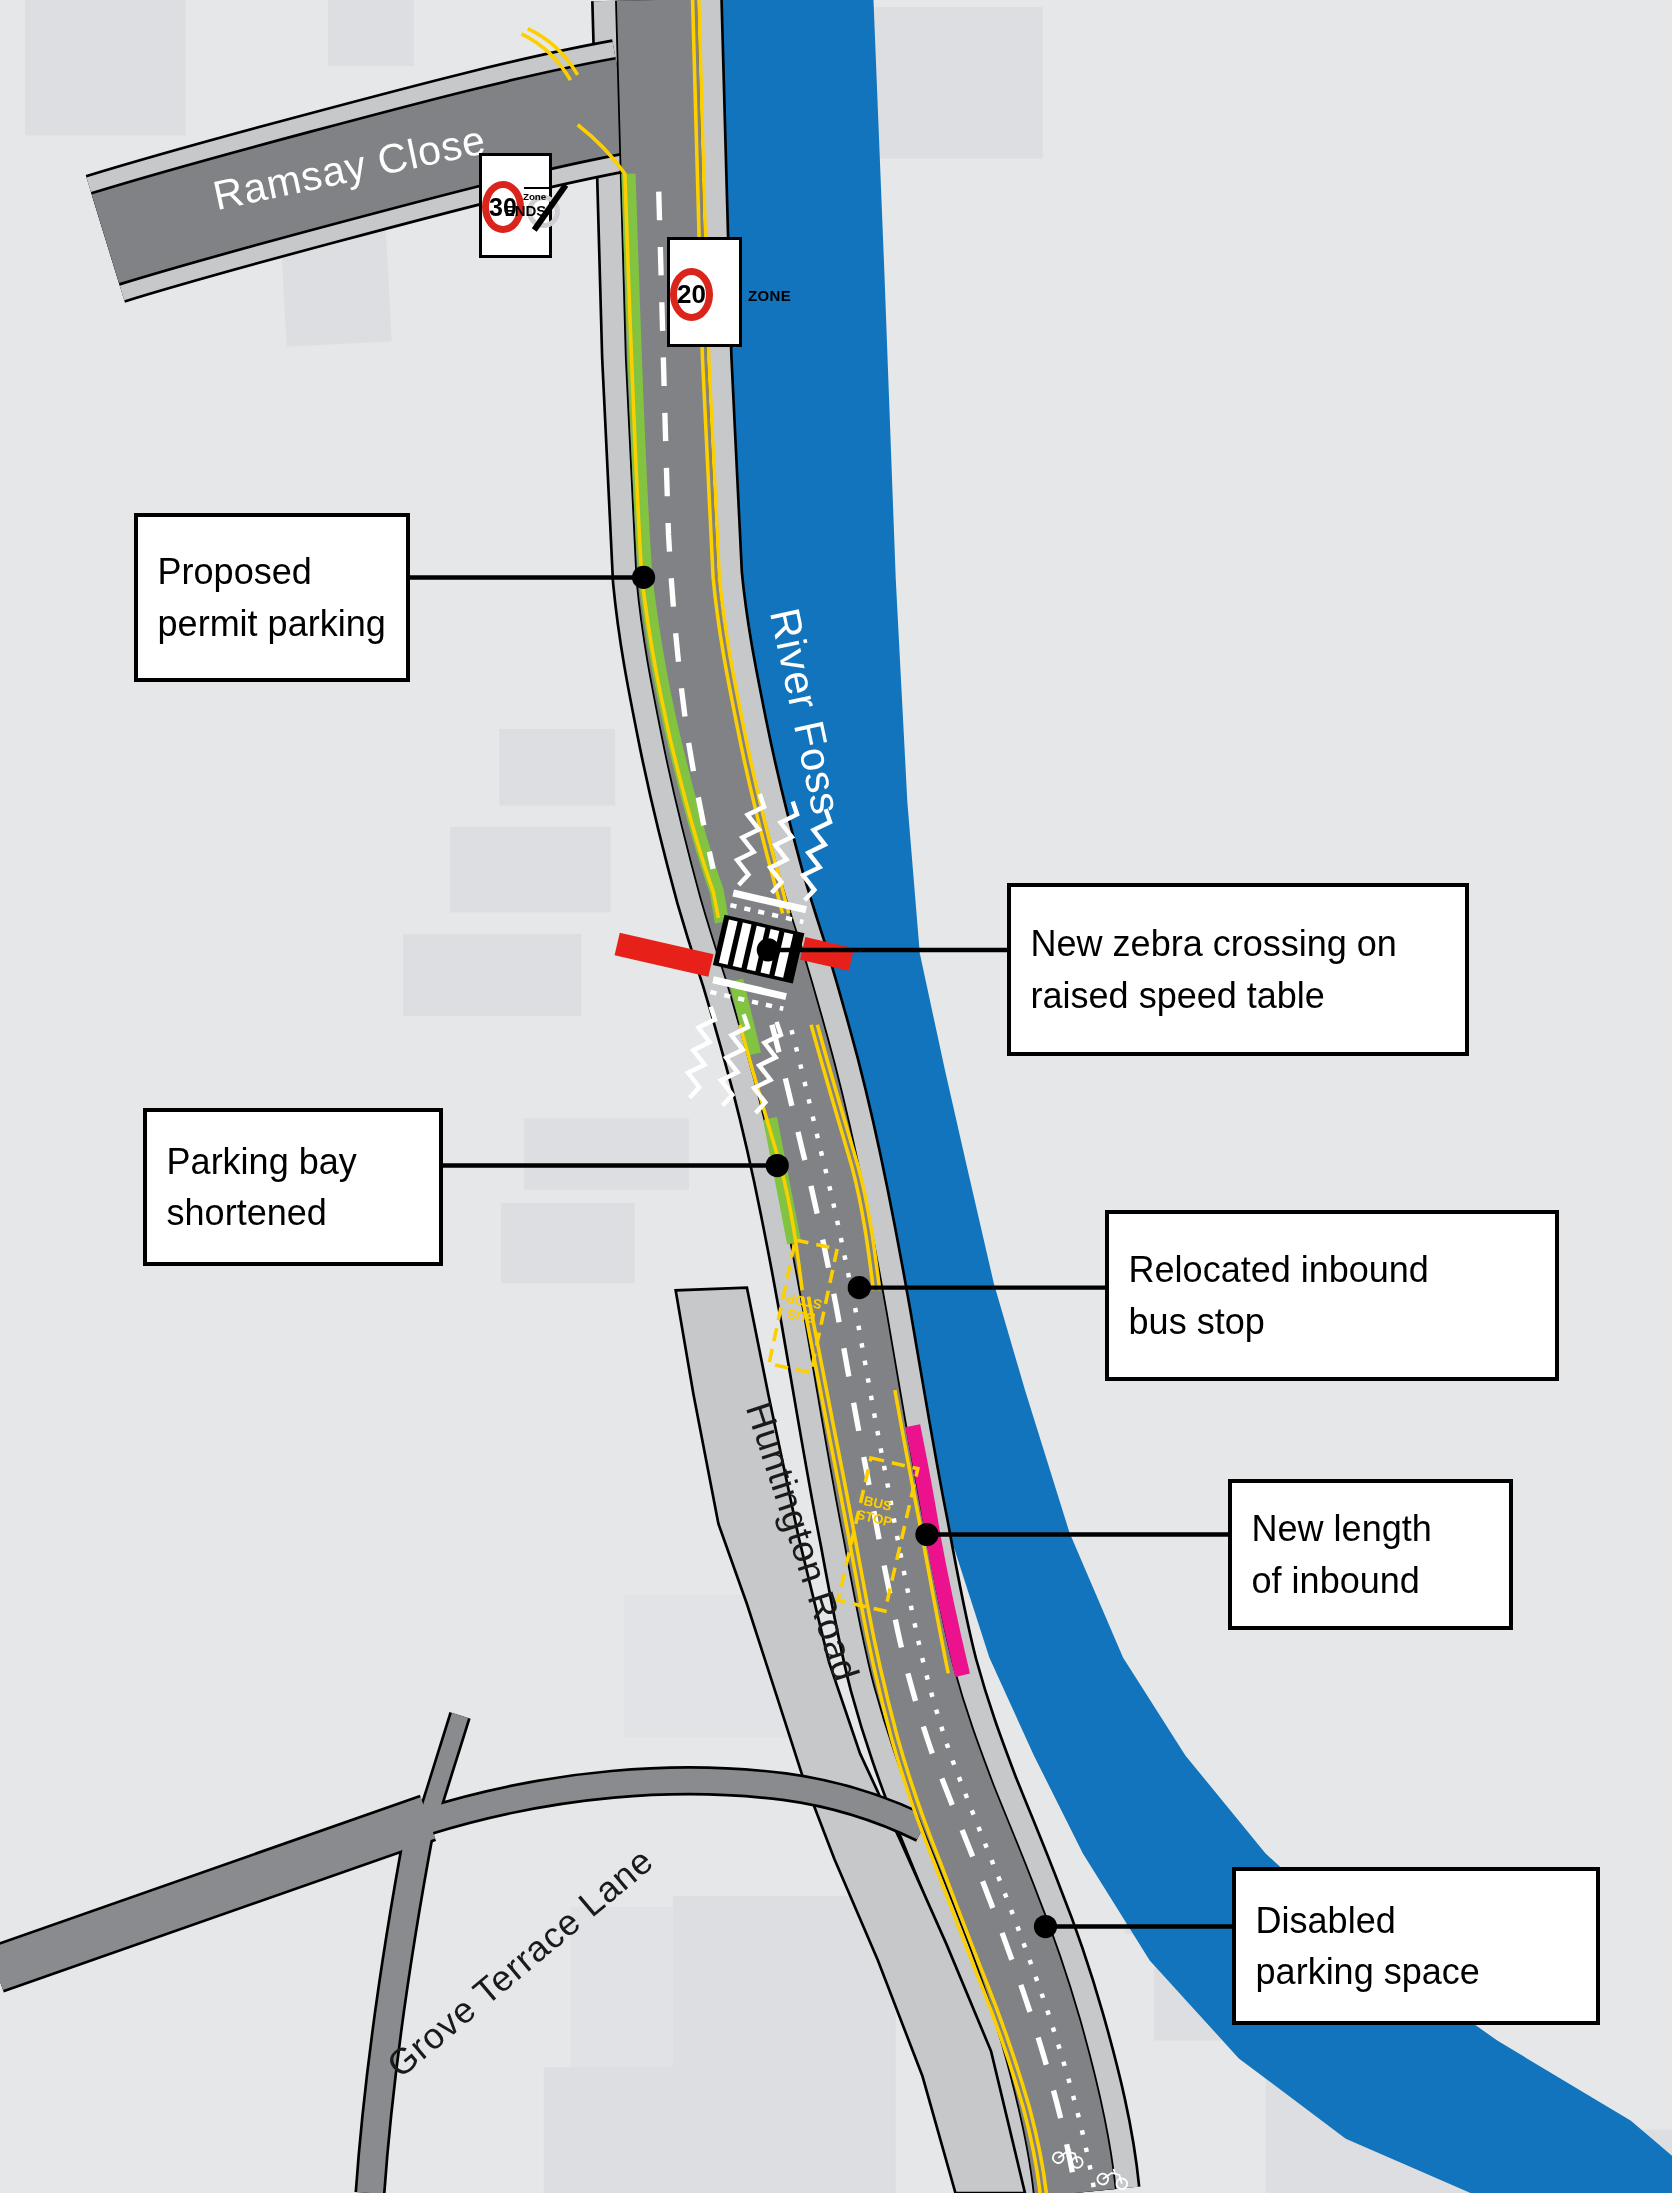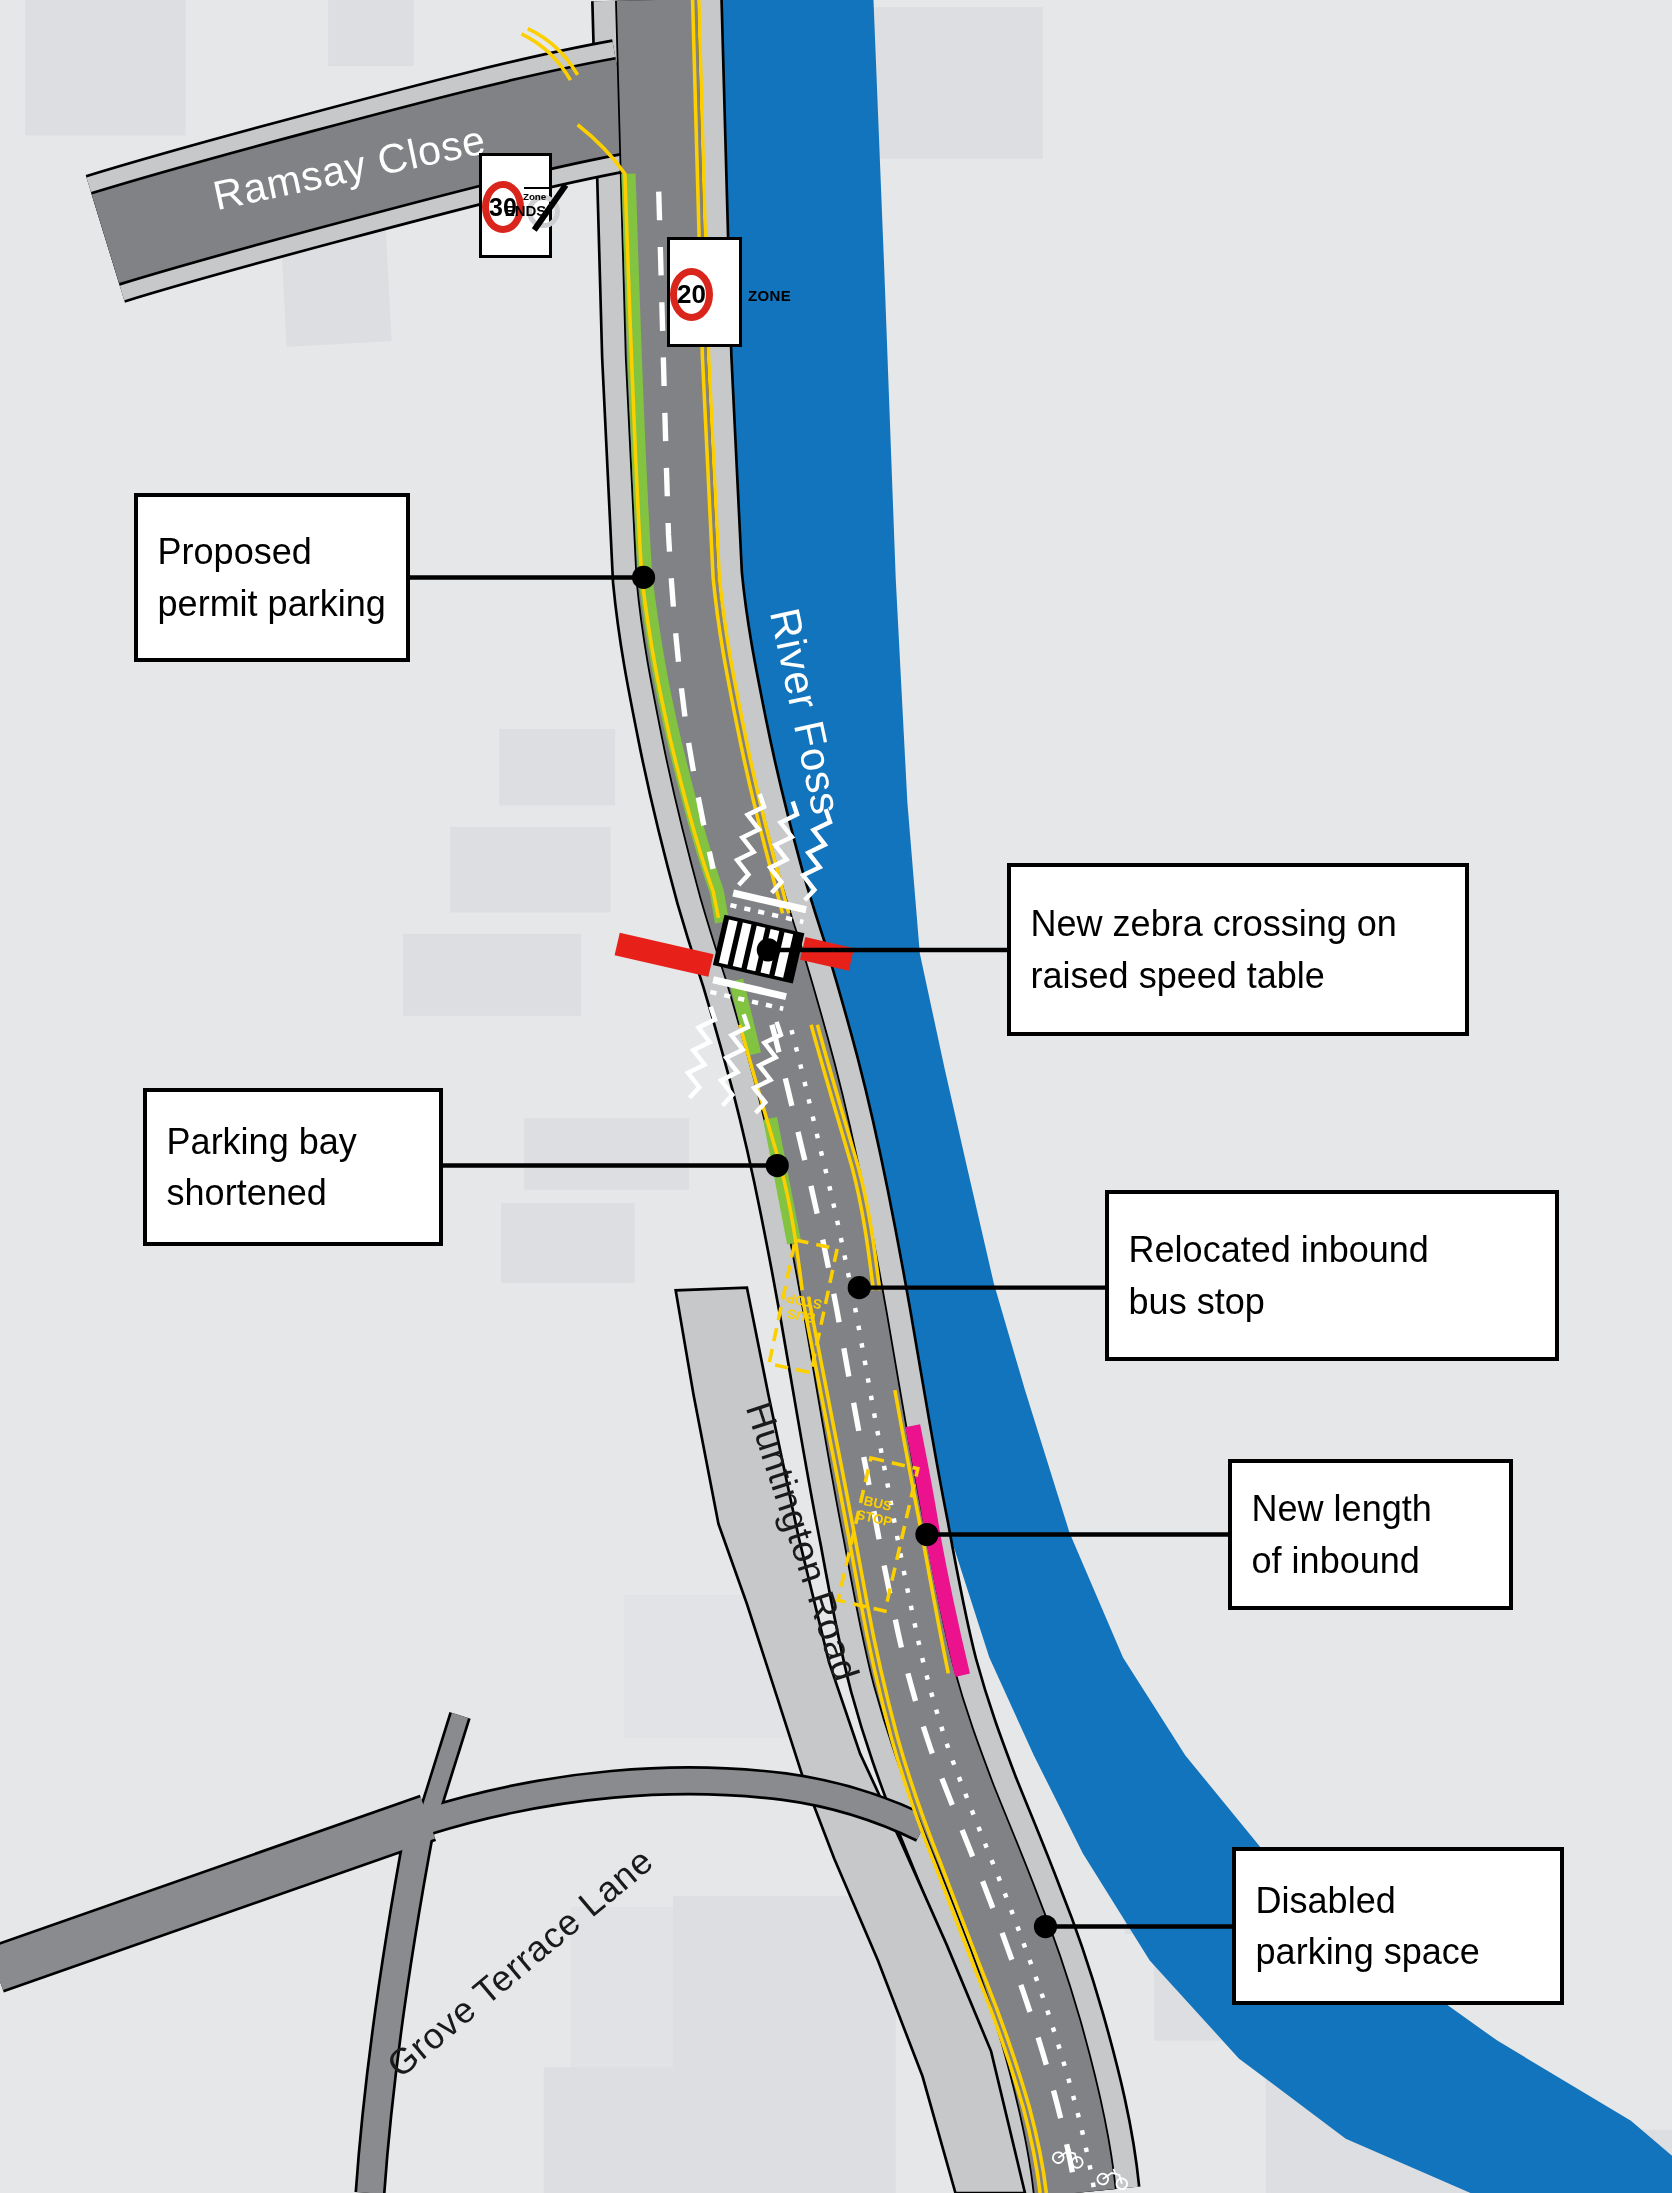--- a/index.html
+++ b/index.html
@@ -1,21 +1,21 @@
 <!DOCTYPE html>
 <html style="font-size:14.3px"><head>
 <meta charset="utf-8">
 <style>
   html,body{margin:0;padding:0;background:#9a9a9a;}
   .stage{position:relative;width:1673px;height:2193px;overflow:hidden;
          background:#e6e7e8;font-family:"Liberation Sans",sans-serif;}
   .stage svg{position:absolute;left:0;top:0;}
   .callout{position:absolute;box-sizing:border-box;background:#ffffff;border:4.5px solid #000;
            display:flex;flex-direction:column;justify-content:center;
-           padding:7.1px 19.6px;color:#000;font-size:36px;line-height:1.42;}
+           padding:7.1px 19.6px;color:#000;font-size:36px;line-height:1.42;margin-top:20px;}
   .callout .cl{white-space:nowrap;}
   .maplabel{position:absolute;white-space:nowrap;transform-origin:0 0;letter-spacing:0.9px;}
   .lbl-white{color:#ffffff;}
   .lbl-black{color:#1a1a1a;}
   .sign{position:absolute;box-sizing:border-box;background:#fff;border:3.6px solid #000;
         display:flex;flex-direction:row;align-items:center;}
   .roundel{box-sizing:border-box;border-radius:50%;border:7.1px solid #d9251c;background:#fff;
            display:flex;align-items:center;justify-content:center;
            font-weight:bold;color:#000;}
   #sign30 .roundel{width:52px;height:52px;margin-top:3.6px;font-size:25px;}
@@ -219,19 +219,19 @@
   <div class="cl">shortened</div>
 </div>
 <div class="callout" style="left:1105px;top:1190px;width:454px;height:171px;">
   <div class="cl">Relocated inbound</div>
   <div class="cl">bus stop</div>
 </div>
 <div class="callout" style="left:1228px;top:1459px;width:285px;height:151px;">
   <div class="cl">New length</div>
   <div class="cl">of inbound</div>
 </div>
-<div class="callout" style="left:1232px;top:1847px;width:332px;height:158px;">
+<div class="callout" style="left:1232px;top:1847px;width:368px;height:158px;">
   <div class="cl">Disabled</div>
   <div class="cl">parking space</div>
 </div>
 
 </div>
 
 
 </body></html>

